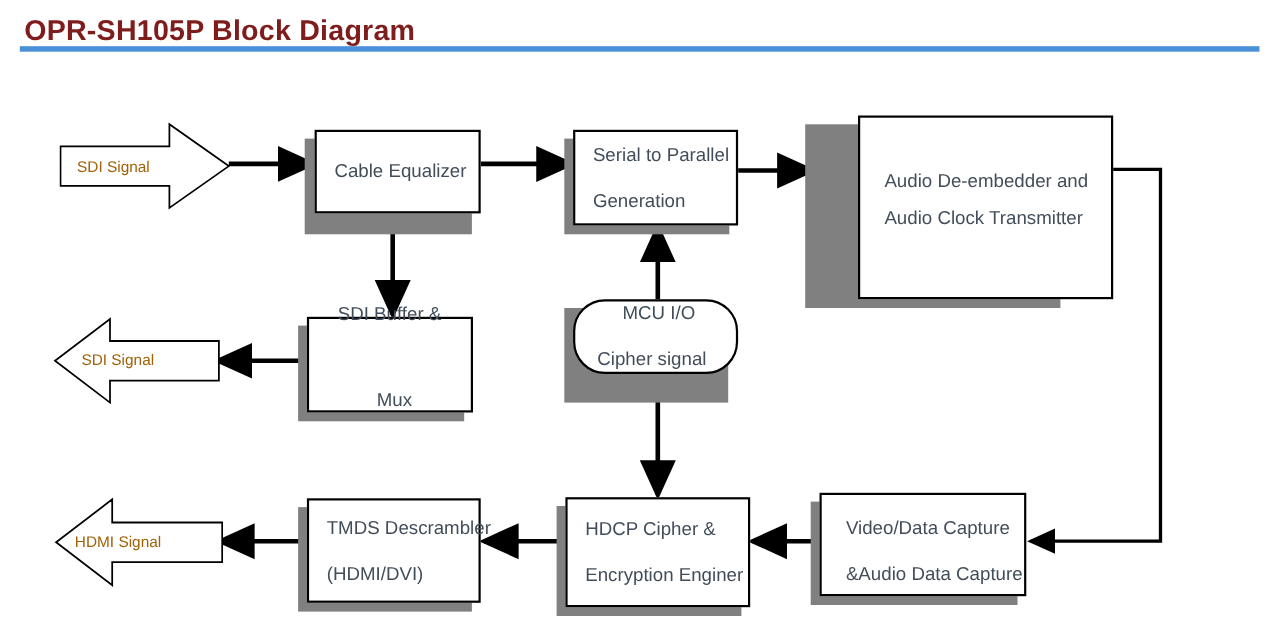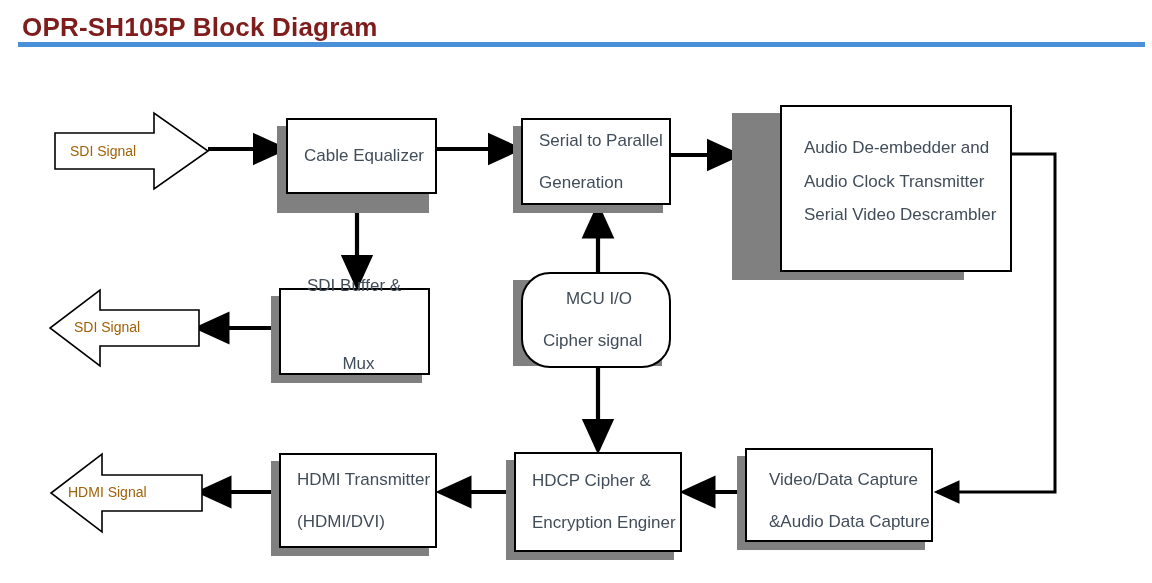--- a/index.html
+++ b/index.html
@@ -139,38 +139,37 @@
   <div class="shadow-l" style="left:513px; top:126px; width:150px; height:87px;"></div>
   <div class="blk lines-pad" style="left:521px; top:118px; width:150px; height:87px;">
     <div class="line sp">Serial to Parallel</div>
     <div class="line">Generation</div>
   </div>
 
   <div class="shadow-l" style="left:732px; top:113px; width:232px; height:167px;"></div>
   <div class="blk" style="left:740px; top:105px; width:232px; height:167px; padding:0 0 0 22px;margin-left:40px;">
     <div class="line sp-sm">Audio    De-embedder and</div>
     <div class="line sp-sm">Audio Clock Transmitter</div>
-    <div class="line sp-sm">Serial Video Descrambler</div>
   </div>
 
   <div class="shadow-l" style="left:271px; top:296px; width:151px; height:87px;"></div>
   <div class="blk" style="left:279px; top:288px; width:151px; height:87px; padding:0 18px 13px 26px;gap:36px;">
     <div class="line sp">SDI Buffer &amp;</div>
     <div class="line center">Mux</div>
   </div>
 
   <div class="shadow-l" style="left:513px; top:280px; width:149px; height:86px;"></div>
-  <div class="blk" style="left:521px; top:272px; width:150px; height:96px; padding:0 14px 0 20px;border-radius:29px;">
+  <div class="blk" style="left:521px; top:272px; width:150px; height:68px; padding:0 14px 0 20px;border-radius:29px;">
     <div class="line center sp">MCU I/O</div>
     <div class="line">Cipher signal</div>
   </div>
 
   <div class="shadow-l" style="left:271px; top:461px; width:158px; height:95px;"></div>
   <div class="blk lines-pad" style="left:279px; top:453px; width:158px; height:95px;">
-    <div class="line sp">HDMI Transmitter</div>
+    <div class="line sp">TMDS Descrambler</div>
     <div class="line">(HDMI/DVI)</div>
   </div>
 
   <div class="shadow-l" style="left:506px; top:460px; width:168px; height:100px;"></div>
   <div class="blk lines-pad" style="left:514px; top:452px; width:168px; height:100px;">
     <div class="line sp">HDCP Cipher &amp;</div>
     <div class="line">Encryption Enginer</div>
   </div>
 
   <div class="shadow-l" style="left:737px; top:456px; width:188px; height:94px;"></div>

